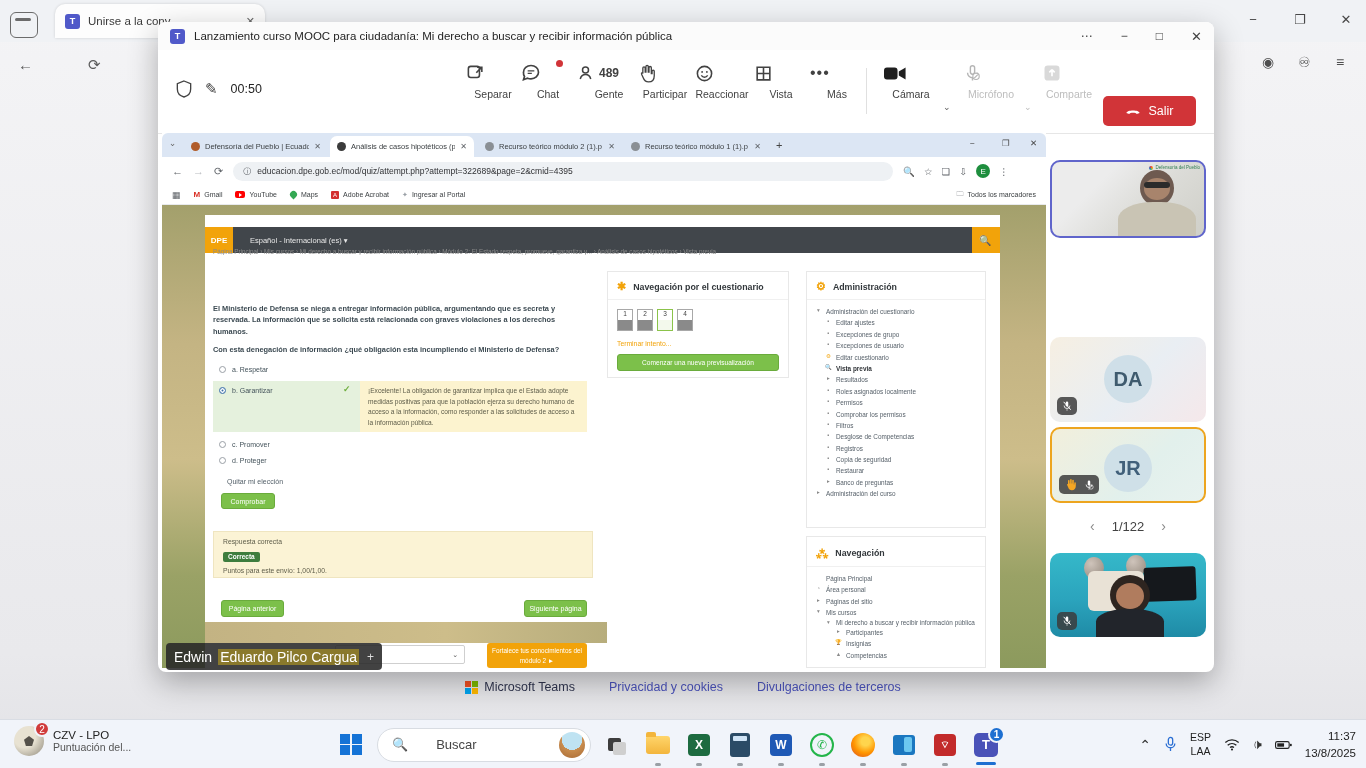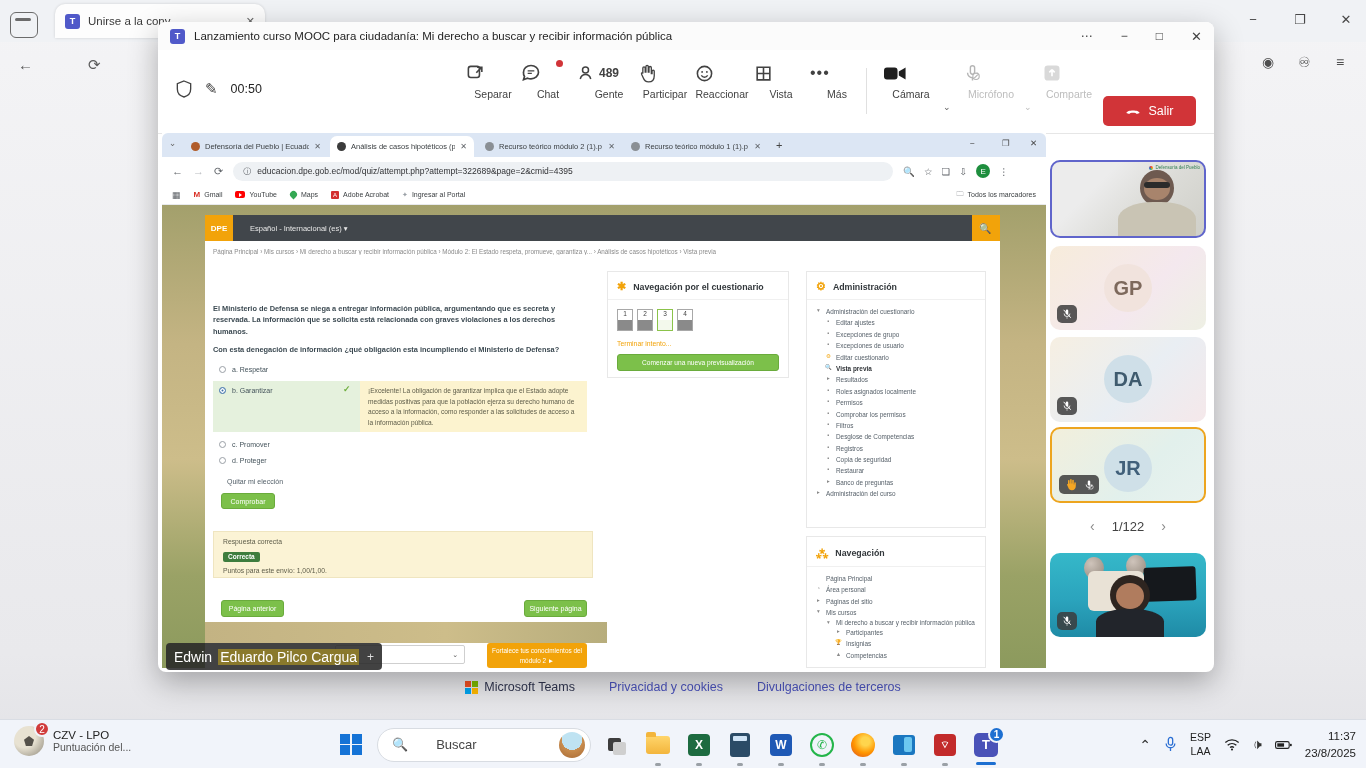--- a/index.html
+++ b/index.html
@@ -98,21 +98,21 @@
   .ytico { width:10px; height:7px; background:#f00; border-radius:2px; position:relative; }
   .ytico::after { content:""; position:absolute; left:3.5px; top:1.5px; border-left:3.5px solid #fff; border-top:2px solid transparent; border-bottom:2px solid transparent; }
   .gm { color:#d93025; font-weight:bold; font-size:8px; }
   .pin { width:7px; height:7px; border-radius:50% 50% 50% 0; background:#34a853; transform:rotate(-45deg); }
   .acro { width:8px; height:8px; background:#d32f2f; border-radius:1px; color:#fff; font-size:6px; text-align:center; line-height:8px; }
 
   
   .mpage { position:absolute; left:0; top:72px; width:884px; height:463px; overflow:hidden;
     background:linear-gradient(180deg,#a3a06c 0%, #c4b483 30%, #cdbd8a 55%, #9aa266 80%, #8c9a5d 100%); }
   .mwhite { position:absolute; left:43px; top:10px; width:795px; height:453px; background:#fff; }
-  .mheader { position:absolute; left:0; top:0; width:795px; height:26px; background:#41464b; display:flex; align-items:center; }
+  .mheader { position:absolute; left:0; top:12px; width:795px; height:26px; background:#41464b; display:flex; align-items:center; }
   .dpe { width:28px; height:26px; background:#f2a30a; color:#fff; font-weight:bold; font-size:8px; display:flex; align-items:center; justify-content:center; }
   .mlang { color:#e8e8e8; font-size:7.5px; margin-left:17px; }
   .msearch { margin-left:auto; width:28px; height:26px; background:#f2a30a; color:#fff; display:flex; align-items:center; justify-content:center; font-size:10px; }
   .crumbs { position:absolute; left:8px; top:33px; font-size:6.3px; color:#8a8a8a; width:780px; white-space:nowrap; overflow:hidden; }
   .qheadbox { position:absolute; left:8px; top:56px; width:380px; height:25px; background:#f4f4f4; border:1px solid #e6e6e6; display:flex; align-items:center; gap:12px; padding:0 9px; }
   .qnum { font-size:9.5px; font-weight:bold; color:#35414a; }
   .qmeta { font-size:6.5px; color:#6b6b6b; }
   .qflag { font-size:6.5px; color:#555; }
   .qedit { font-size:6.5px; color:#f2a30a; font-weight:bold; }
   .qtext { position:absolute; left:8px; width:378px; font-size:7.4px; font-weight:bold; color:#3c4a52; line-height:1.55; }
@@ -613,30 +613,20 @@
     <div class="dpelogo">
         <i></i>
         <span>Defensoría del Pueblo</span>
       </div>
     <div class="head" style="left:88px; top:8px; width:34px; height:36px; background:#6e5a50"></div>
     <div class="torso" style="left:66px; top:40px; width:78px; height:38px; background:#c9c4b4"></div>
     <div class="head" style="left:92px; top:16px; width:26px; height:22px; background:#a8846c"></div>
     <div class="abs" style="left:92px; top:20px; width:26px; height:6px; background:#2b2b2b; border-radius:3px"></div>
   </div>
 
-  <div class="tile" style="top:224px; height:84px; background:linear-gradient(135deg,#f7ecdb,#f4e8ee 60%,#eef0e4)">
-    <div class="avcirc" style="margin-top:18px; background:#f1e3dd; color:#7d695c">GP</div>
-    <div class="mbadge">
-      <svg width="10" height="12" viewBox="0 0 24 26">
-          <rect x="9" y="2" width="6" height="12" rx="3" fill="#fff"></rect>
-          <path d="M5 12a7 7 0 0 0 14 0M12 21v3" stroke="#fff" stroke-width="2" fill="none"></path>
-          <path d="M4 3l17 19" stroke="#fff" stroke-width="2.4"></path>
-        </svg>
-    </div>
-  </div>
 
   <div class="tile" style="top:315px; height:85px; background:linear-gradient(135deg,#f6efe2,#e9eef3 55%,#f5e8ea)">
     <div class="avcirc" style="margin-top:18px; background:#cfdfe8; color:#3f5b6e">DA</div>
     <div class="mbadge">
       <svg width="10" height="12" viewBox="0 0 24 26">
           <rect x="9" y="2" width="6" height="12" rx="3" fill="#fff"></rect>
           <path d="M5 12a7 7 0 0 0 14 0M12 21v3" stroke="#fff" stroke-width="2" fill="none"></path>
           <path d="M4 3l17 19" stroke="#fff" stroke-width="2.4"></path>
         </svg>
     </div>
@@ -748,15 +738,15 @@
     <svg width="16" height="13" viewBox="0 0 24 18">
         <path d="M2 6a15 15 0 0 1 20 0M5.5 10a10 10 0 0 1 13 0M9 13.5a5 5 0 0 1 6 0" fill="none" stroke="#222" stroke-width="2"></path>
         <circle cx="12" cy="16.5" r="1.6" fill="#222"></circle>
       </svg>
     <span class="sys">🕩</span>
     <svg width="17" height="12" viewBox="0 0 30 18">
         <rect x="1" y="3" width="24" height="12" rx="3" fill="none" stroke="#222" stroke-width="2"></rect>
         <rect x="26.5" y="7" width="3" height="4" fill="#222"></rect>
         <rect x="4" y="6" width="12" height="6" fill="#222"></rect>
       </svg>
-    <span class="clock"><span>11:37</span><br><span>23/8/2025</span></span>
+    <span class="clock"><span>11:37</span><br><span>13/8/2025</span></span>
   </div>
 </div>
 
 </body></html>

